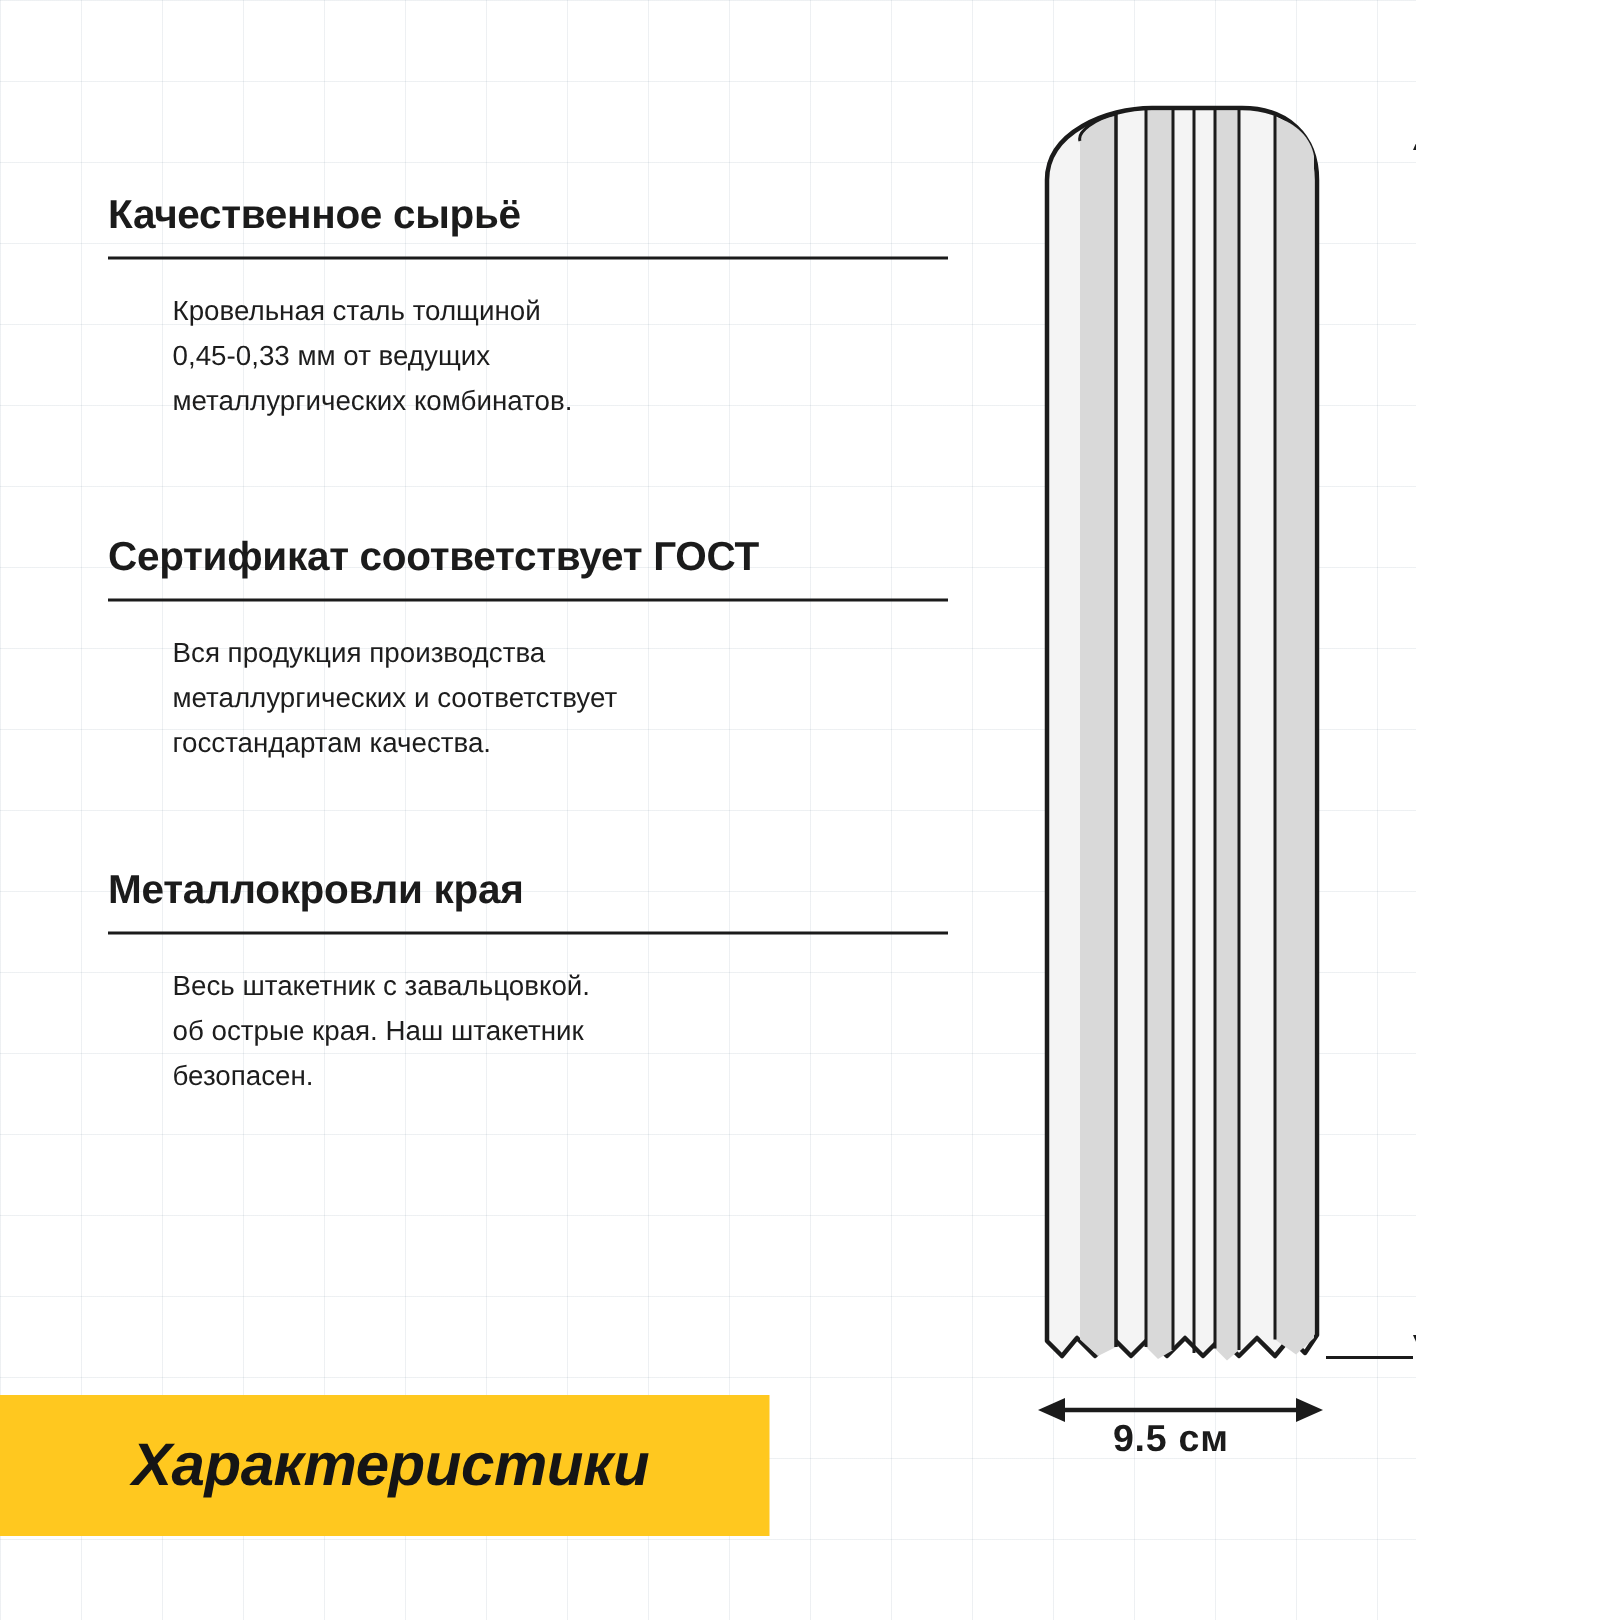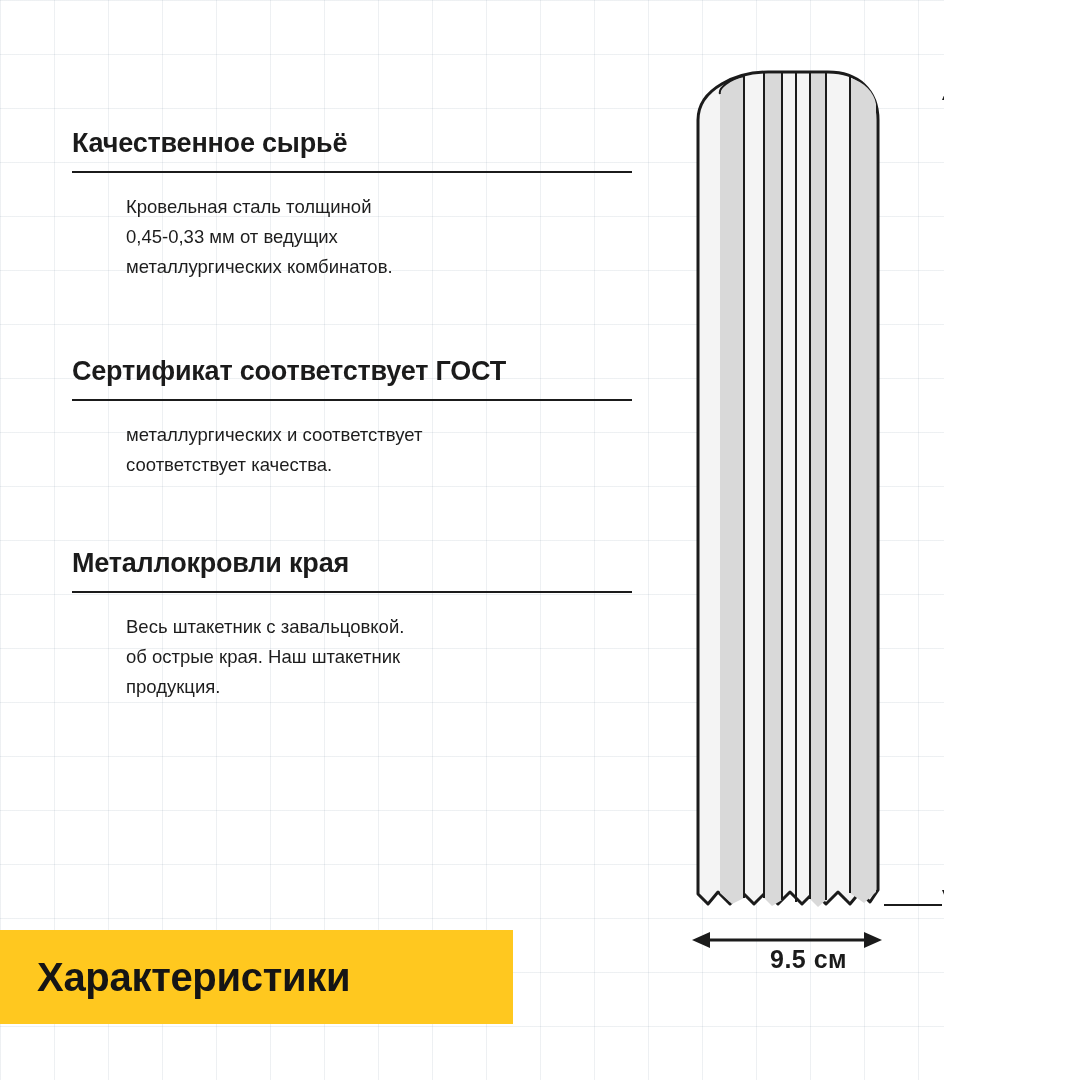--- a/index.html
+++ b/index.html
@@ -46,21 +46,21 @@
     padding-bottom: 12px;
     white-space: nowrap;
   }
   .feature-rule {
     height: 2px;
     background: #1b1b1b;
     width: 100%;
   }
   .feature-body {
     margin-top: 19px;
-    margin-left: 54px;
+    margin-left: 43px;
     font-size: 18.5px;
     line-height: 1.62;
     color: #1d1d1d;
   }
   .feature-body .ln { display: block; }
 
   
   #feature-0 { margin-bottom: 74px; }
   #feature-1 { margin-bottom: 68px; }
 
@@ -72,22 +72,23 @@
     width: 513px;
     height: 94px;
     background: #FFC81F;
     display: flex;
     align-items: center;
   }
   #ribbon-label {
     font-size: 40px;
     font-weight: bold;
     color: #151515;
-    margin-left: 37px;
+    margin-left: 88px;
     letter-spacing: -0.3px;
+    font-style: italic;
   }
 
   
   #illustration {
     position: absolute;
     left: 660px;
     top: 60px;
     width: 420px;
     height: 960px;
   }
@@ -101,21 +102,21 @@
     letter-spacing: 0.5px;
   }
   #dim-height-label {
     left: 305px;
     top: 400px;
     transform: rotate(-90deg);
     transform-origin: left top;
     white-space: nowrap;
   }
   #dim-width-label {
-    left: 110px;
+    left: 82px;
     top: 885px;
     white-space: nowrap;
     text-align: right;
   }
 </style>
 </head>
 <body>
 
 <div id="page">
 
@@ -130,32 +131,33 @@
         <span class="ln">Кровельная сталь толщиной</span>
         <span class="ln">0,45-0,33 мм от ведущих</span>
         <span class="ln">металлургических комбинатов.</span>
       </div>
     </div>
 
     <div class="feature" id="feature-1">
       <div class="feature-title">Сертификат соответствует ГОСТ</div>
       <div class="feature-rule"></div>
       <div class="feature-body">
+        <span class="ln">Вся продукция производства</span>
         <span class="ln">металлургических и соответствует</span>
-        <span class="ln">соответствует качества.</span>
+        <span class="ln">госстандартам качества.</span>
       </div>
     </div>
 
     <div class="feature" id="feature-2">
       <div class="feature-title">Металлокровли края</div>
       <div class="feature-rule"></div>
       <div class="feature-body">
         <span class="ln">Весь штакетник с завальцовкой.</span>
         <span class="ln">об острые края. Наш штакетник</span>
-        <span class="ln">продукция.</span>
+        <span class="ln">безопасен.</span>
       </div>
     </div>
 
   </div>
 
   <div id="ribbon">
     <div id="ribbon-label">Характеристики</div>
   </div>
 
   <div id="illustration">

